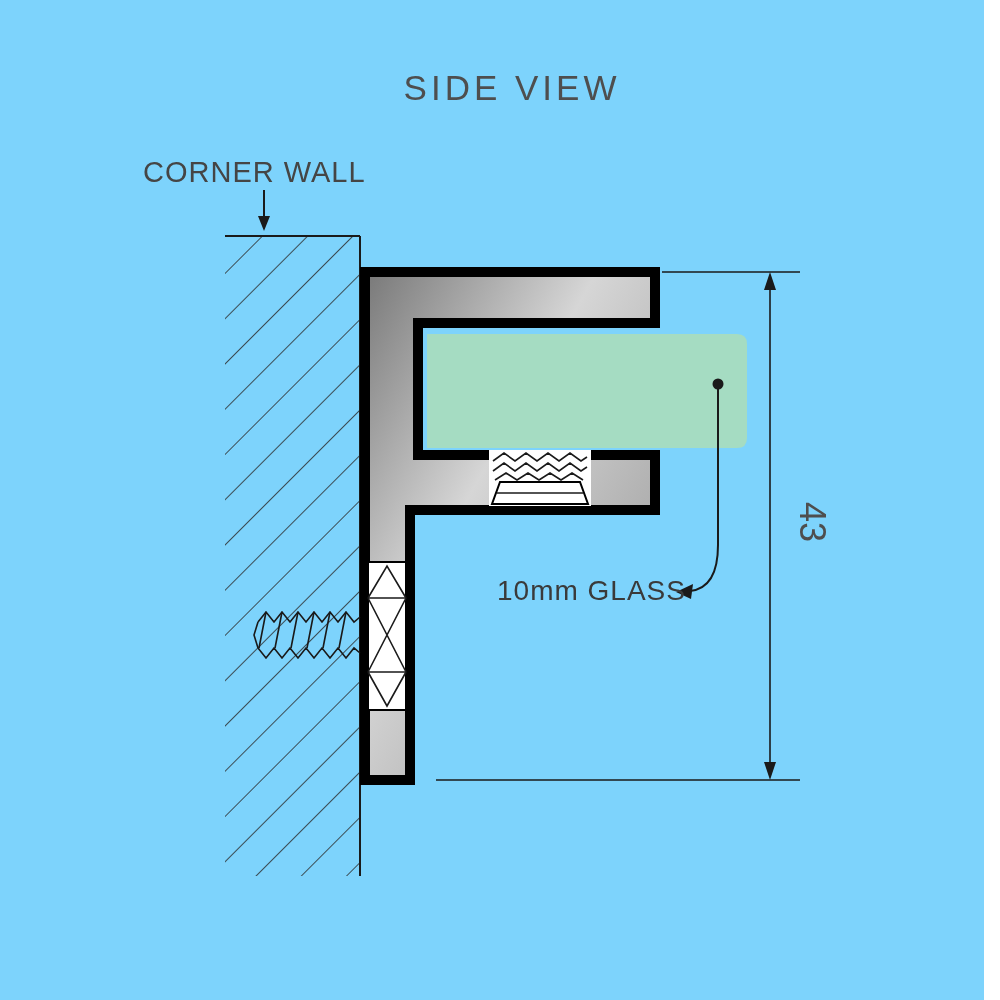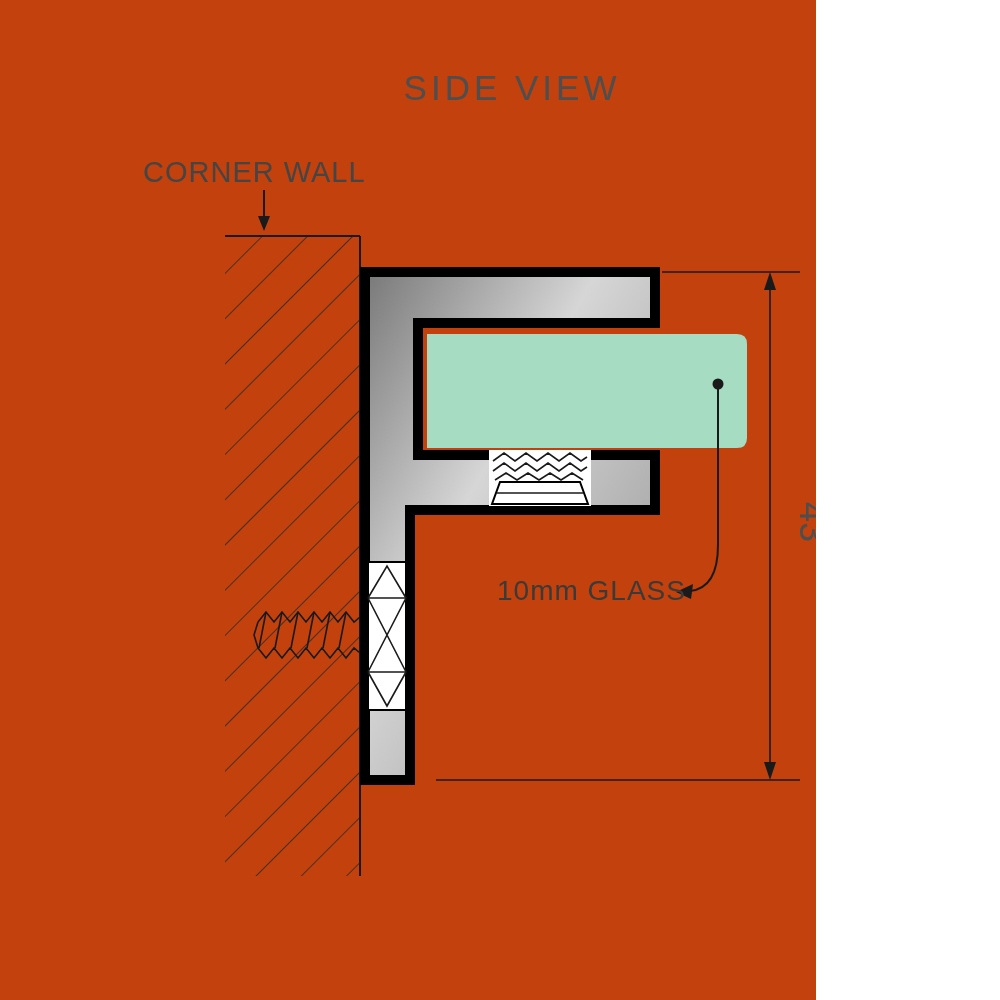--- a/index.html
+++ b/index.html
@@ -1,16 +1,16 @@
 <!DOCTYPE html>
 <html><head>
 <meta charset="utf-8">
 <style>
   html,body{margin:0;padding:0;background:#ffffff;}
-  .canvas{position:relative;width:816px;height:1000px;background:#c2410c;overflow:hidden;}
+  .canvas{position:relative;width:984px;height:1000px;background:#7dd3fc;overflow:hidden;}
   svg{display:block;}
   text{font-family:"Liberation Sans","DejaVu Sans",sans-serif;}
   .t-title{font-size:35px;fill:#4e4e4e;letter-spacing:4px;}
   .t-label{font-size:29px;fill:#454545;letter-spacing:1px;}
   .t-glass{font-size:28px;fill:#3a3a3a;letter-spacing:1px;}
   .t-dim{font-size:36px;fill:#4e4e4e;}
   .thin{stroke:#1a1a1a;stroke-width:2;fill:none;}
   .hair{stroke:#1a1a1a;stroke-width:1.6;fill:none;}
   .part{stroke:#000;stroke-width:2;fill:#fff;}
 </style>

